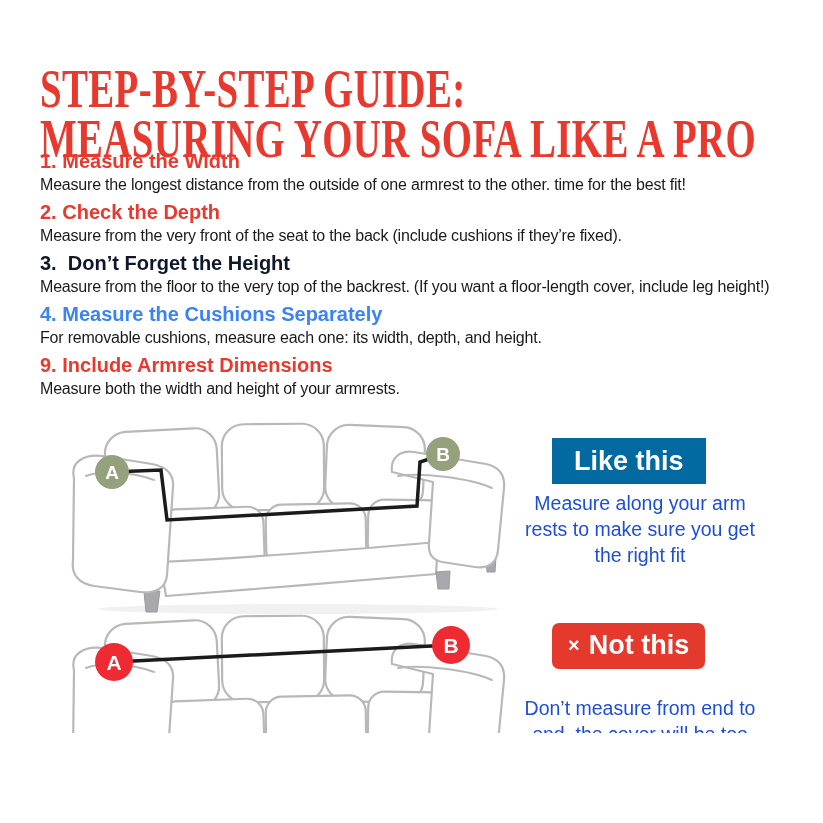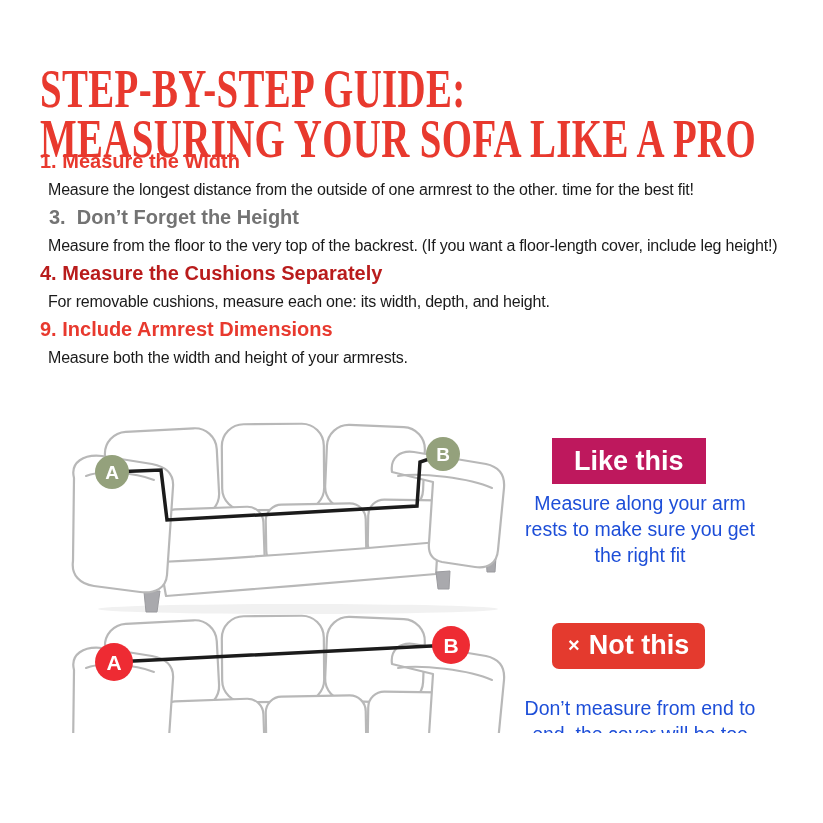--- a/index.html
+++ b/index.html
@@ -9,21 +9,21 @@
   
   .title{position:absolute;left:40px;top:28px;font-family:"Liberation Serif","DejaVu Serif",serif;
          font-weight:700;font-size:54px;line-height:50px;}
   .title-line{display:block;white-space:nowrap;transform:scaleX(0.72);transform-origin:0 50%;
               letter-spacing:0.5px;}
 
   
   .steps{position:absolute;left:40px;top:151px;width:783px;}
   .step{margin:0 0 8px 0;}
   .step-heading{margin:0 0 3px 0;font-size:20px;line-height:21px;font-weight:700;white-space:nowrap;}
-  .step-body{margin:8px;font-size:16px;line-height:19px;letter-spacing:-0.2px;white-space:nowrap;}
+  .step-body{margin:0;font-size:16px;line-height:19px;letter-spacing:-0.2px;white-space:nowrap;}
 
   
   .diagram{position:absolute;width:480px;height:205px;}
   #diagram-good{left:40px;top:412px;}
   #diagram-bad{left:40px;top:604px;}
   .diagram svg{display:block;width:100%;height:100%;}
   .sofa-stroke{fill:#ffffff;stroke:#b8b8b8;stroke-width:2.2;stroke-linejoin:round;stroke-linecap:round;}
   .sofa-line{fill:none;stroke:#b8b8b8;stroke-width:2;stroke-linecap:round;}
   .sofa-leg{fill:#a9a9ad;stroke:#9b9b9f;stroke-width:1;}
   .measure{fill:none;stroke-width:3.5;stroke-linejoin:miter;stroke-linecap:round;}
@@ -49,25 +49,29 @@
     <span class="title-line">STEP-BY-STEP GUIDE:</span>
     <span class="title-line">MEASURING YOUR SOFA LIKE A PRO</span>
   </h1>
 
   <div class="steps">
     <div class="step">
       <h3 class="step-heading" style="color: rgb(232, 57, 46);">1. Measure the Width</h3>
       <p class="step-body">Measure the longest distance from the outside of one armrest to the other. time for the best fit!</p>
     </div>
     <div class="step">
-      <h3 class="step-heading" style="color: #737373; margin-left: 9px;">3.&nbsp; Don’t Forget the Height</h3>
+      <h3 class="step-heading" style="color: rgb(232, 57, 46);">2. Check the Depth</h3>
+      <p class="step-body">Measure from the very front of the seat to the back (include cushions if they’re fixed).</p>
+    </div>
+    <div class="step">
+      <h3 class="step-heading" style="color: #0f172a;">3.&nbsp; Don’t Forget the Height</h3>
       <p class="step-body">Measure from the floor to the very top of the backrest. (If you want a floor-length cover, include leg height!)</p>
     </div>
     <div class="step">
-      <h3 class="step-heading" style="color: #b91c1c;">4. Measure the Cushions Separately</h3>
+      <h3 class="step-heading" style="color: #3b82f6;">4. Measure the Cushions Separately</h3>
       <p class="step-body">For removable cushions, measure each one: its width, depth, and height.</p>
     </div>
     <div class="step">
       <h3 class="step-heading" style="color: rgb(232, 57, 46);">9. Include Armrest Dimensions</h3>
       <p class="step-body">Measure both the width and height of your armrests.</p>
     </div>
   </div>
 
   <svg width="0" height="0" style="position:absolute" aria-hidden="true">
     <defs>
@@ -126,21 +130,21 @@
         <circle cx="74" cy="58" r="19" fill="#ee2b33"></circle>
         <text class="marker-letter" x="74" y="66" font-size="21">A</text>
       </g>
       <g>
         <circle cx="411" cy="41" r="19" fill="#ee2b33"></circle>
         <text class="marker-letter" x="411" y="49" font-size="21">B</text>
       </g>
     </svg>
   </div>
 
-  <div class="badge" id="badge-good" style="background-color: #be185d;">
+  <div class="badge" id="badge-good" style="background-color: #0369a1;">
     <span>Like this</span>
   </div>
   <div class="callout-text" id="callout-text-good">Measure along your arm rests to make sure you get the right fit</div>
 
   <div class="badge" id="badge-bad" style="background-color: rgb(228, 58, 46); border-radius: 7px;">
     <span class="x-prefix">×</span><span>Not this</span>
   </div>
   <div class="callout-text" id="callout-text-bad">Don’t measure from end to end, the cover will be too small for your sofa</div>
 
 </div>

